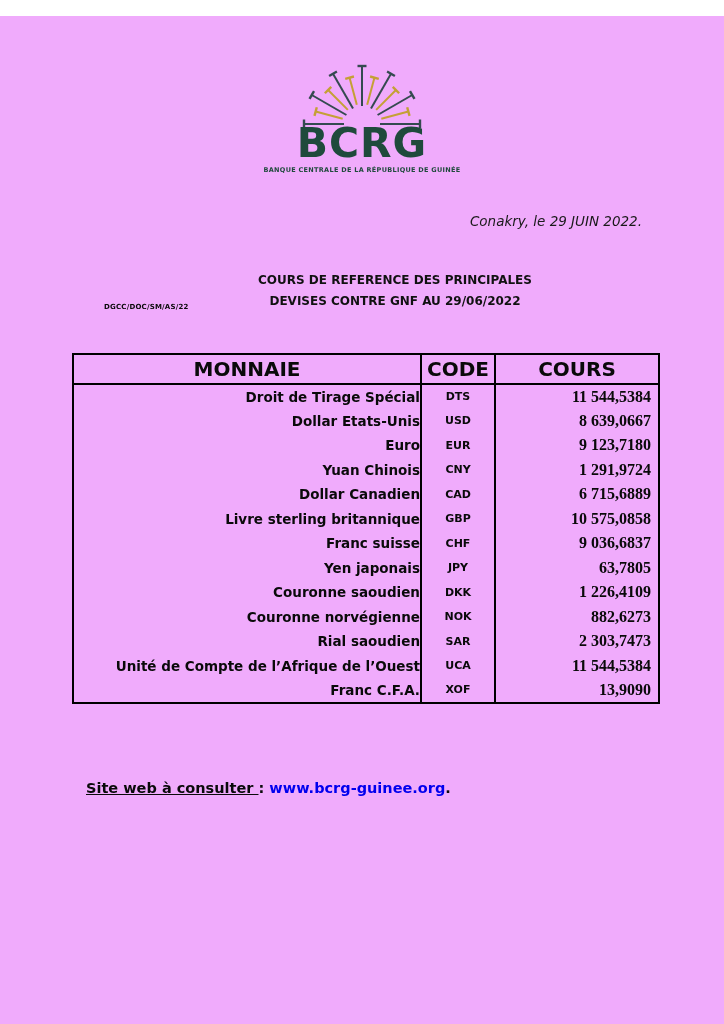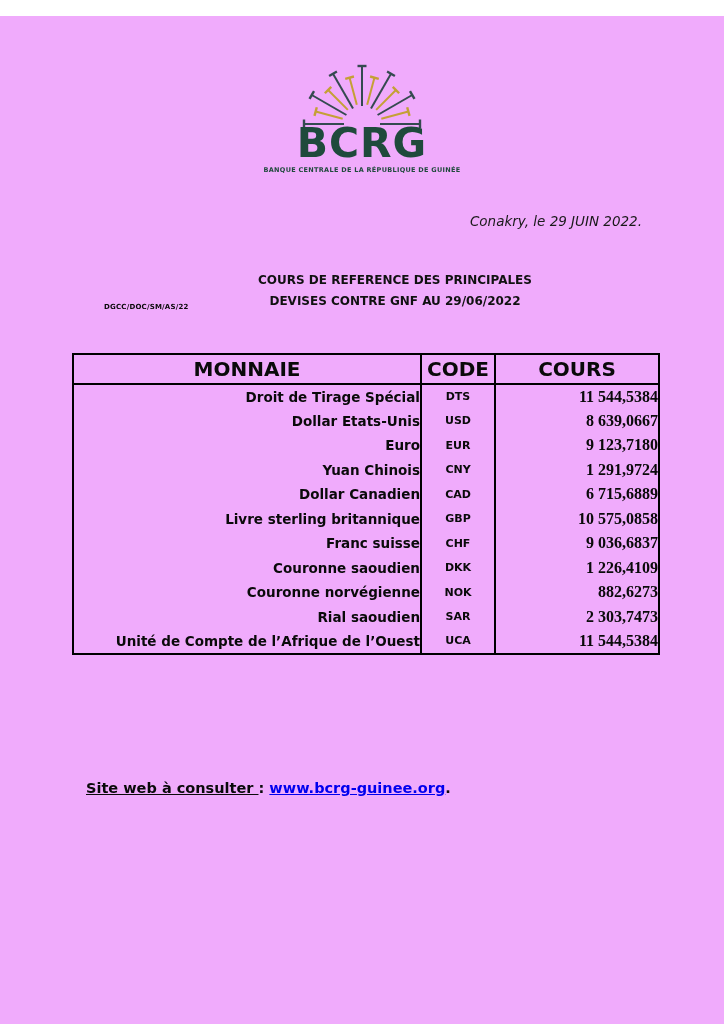--- a/index.html
+++ b/index.html
@@ -64,31 +64,31 @@
   }
   table.rates th + th, table.rates td + td { border-left:2px solid #000; }
   table.rates td {
     height:24.5px; vertical-align:middle;
     font-weight:bold;
   }
   td.monnaie { font-size:13.5px; padding-left:8px; text-align:right; }
   td.code    { font-size:11px;   text-align:center; }
   td.cours   {
     font-family:"Liberation Serif","DejaVu Serif",serif;
-    font-size:16px; text-align:right; 
+    font-size:16px; text-align:right; padding-right:7px;
   }
 
   
   .site-line {
     position:absolute; top:764px; left:86px;
     font-size:14.5px; font-weight:bold; white-space:nowrap;
   }
   .site-label { text-decoration:underline; color:#0a0a0a; }
   .site-sep { color:#0a0a0a; }
-  .site-link { text-decoration:underline; cursor:pointer; }
+  .site-link { cursor:pointer; }
   .site-period { color:#0a0a0a; }
 </style>
 </head>
 <body>
 
 <div class="page">
 
   <div class="logo">
     <svg class="logo-rays" width="126" height="66" viewBox="0 0 126 66">
       <g id="rays-group">
@@ -183,20 +183,25 @@
     <td class="code">GBP</td>
     <td class="cours">10 575,0858</td>
   </tr>
 
   <tr>
     <td class="monnaie">Franc suisse</td>
     <td class="code">CHF</td>
     <td class="cours">9 036,6837</td>
   </tr>
 
+  <tr>
+    <td class="monnaie">Yen japonais</td>
+    <td class="code">JPY</td>
+    <td class="cours">63,7805</td>
+  </tr>
 
   <tr>
     <td class="monnaie">Couronne saoudien</td>
     <td class="code">DKK</td>
     <td class="cours">1 226,4109</td>
   </tr>
 
   <tr>
     <td class="monnaie">Couronne norvégienne</td>
     <td class="code">NOK</td>
@@ -209,20 +214,25 @@
     <td class="code">SAR</td>
     <td class="cours">2 303,7473</td>
   </tr>
 
   <tr>
     <td class="monnaie">Unité de Compte de l’Afrique de l’Ouest</td>
     <td class="code">UCA</td>
     <td class="cours">11 544,5384</td>
   </tr>
 
+  <tr>
+    <td class="monnaie">Franc C.F.A.</td>
+    <td class="code">XOF</td>
+    <td class="cours">13,9090</td>
+  </tr>
 </tbody>
     </table>
   </div>
 
   <div class="site-line">
     <span class="site-label">Site web à consulter </span><span class="site-sep">: </span><a class="site-link" style="color: rgb(0, 0, 238);">www.bcrg-guinee.org</a><span class="site-period">.</span>
   </div>
 
 </div>
 

